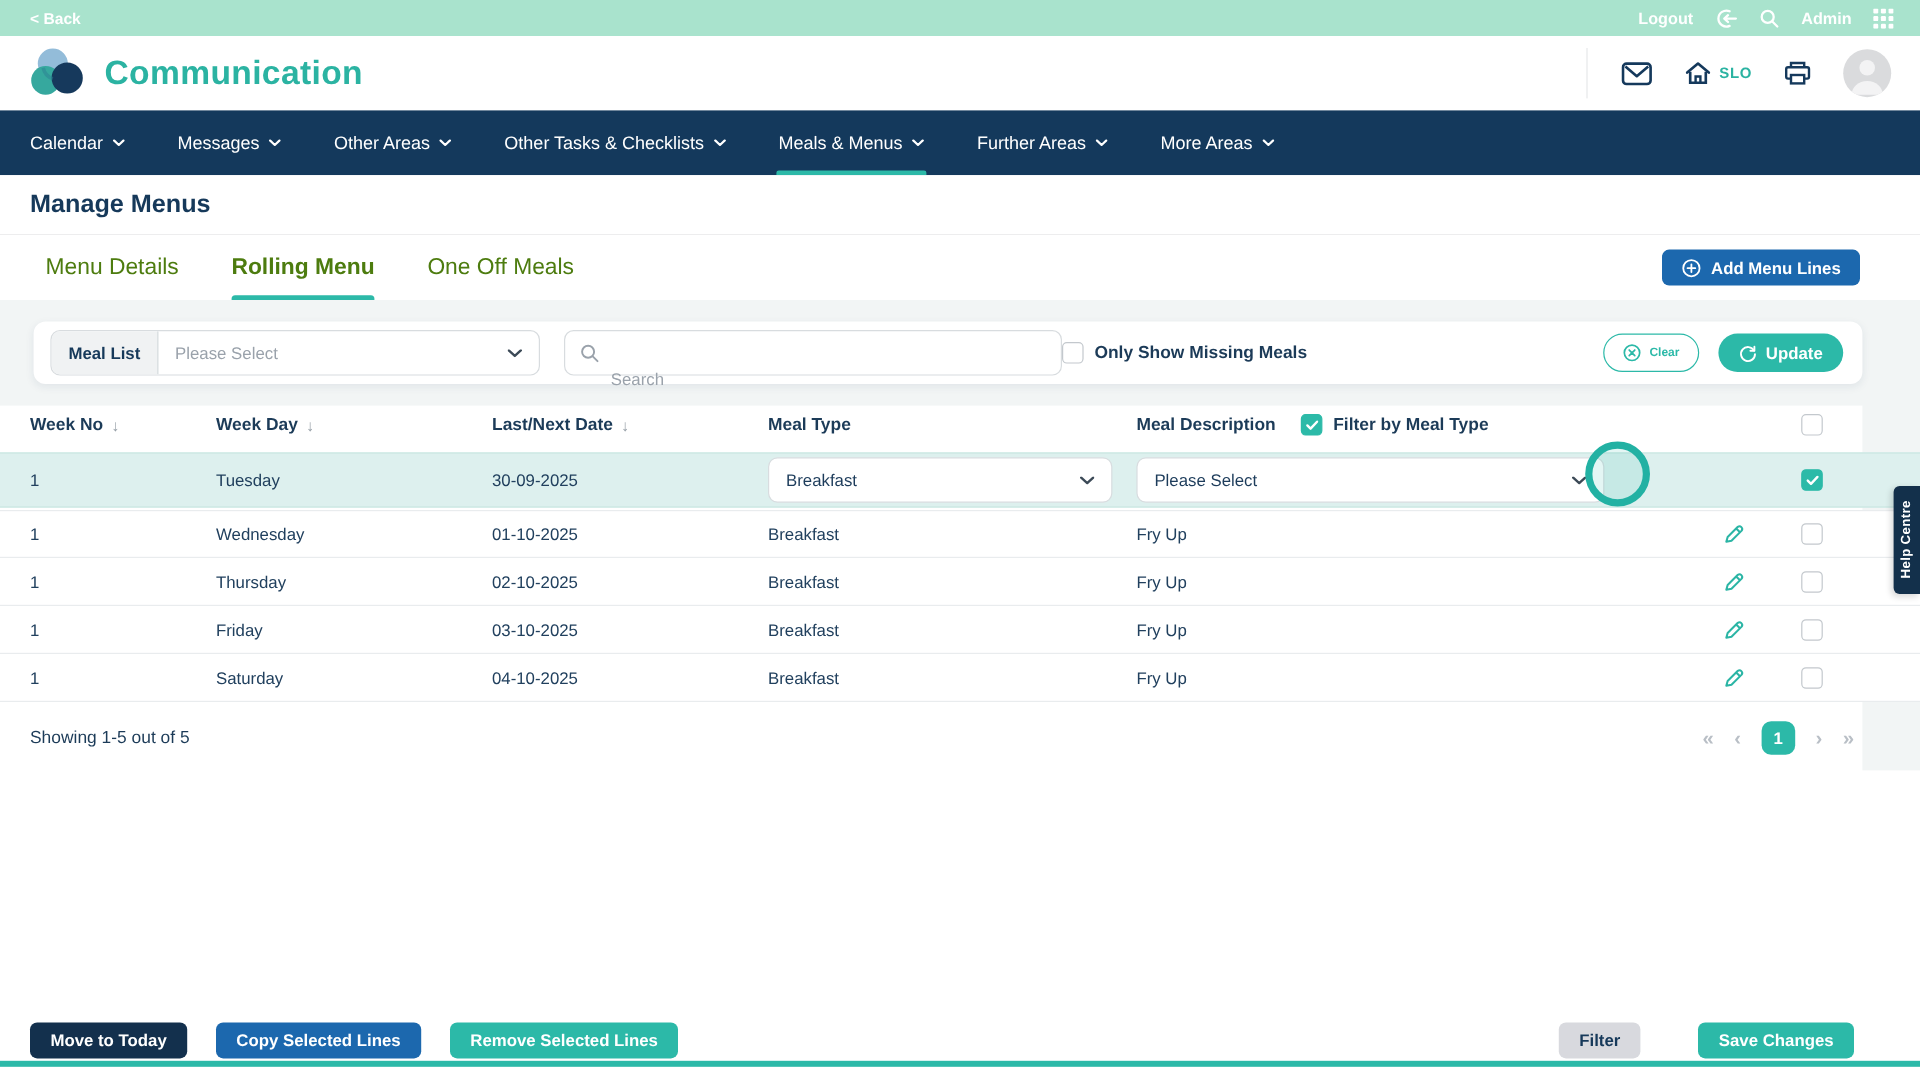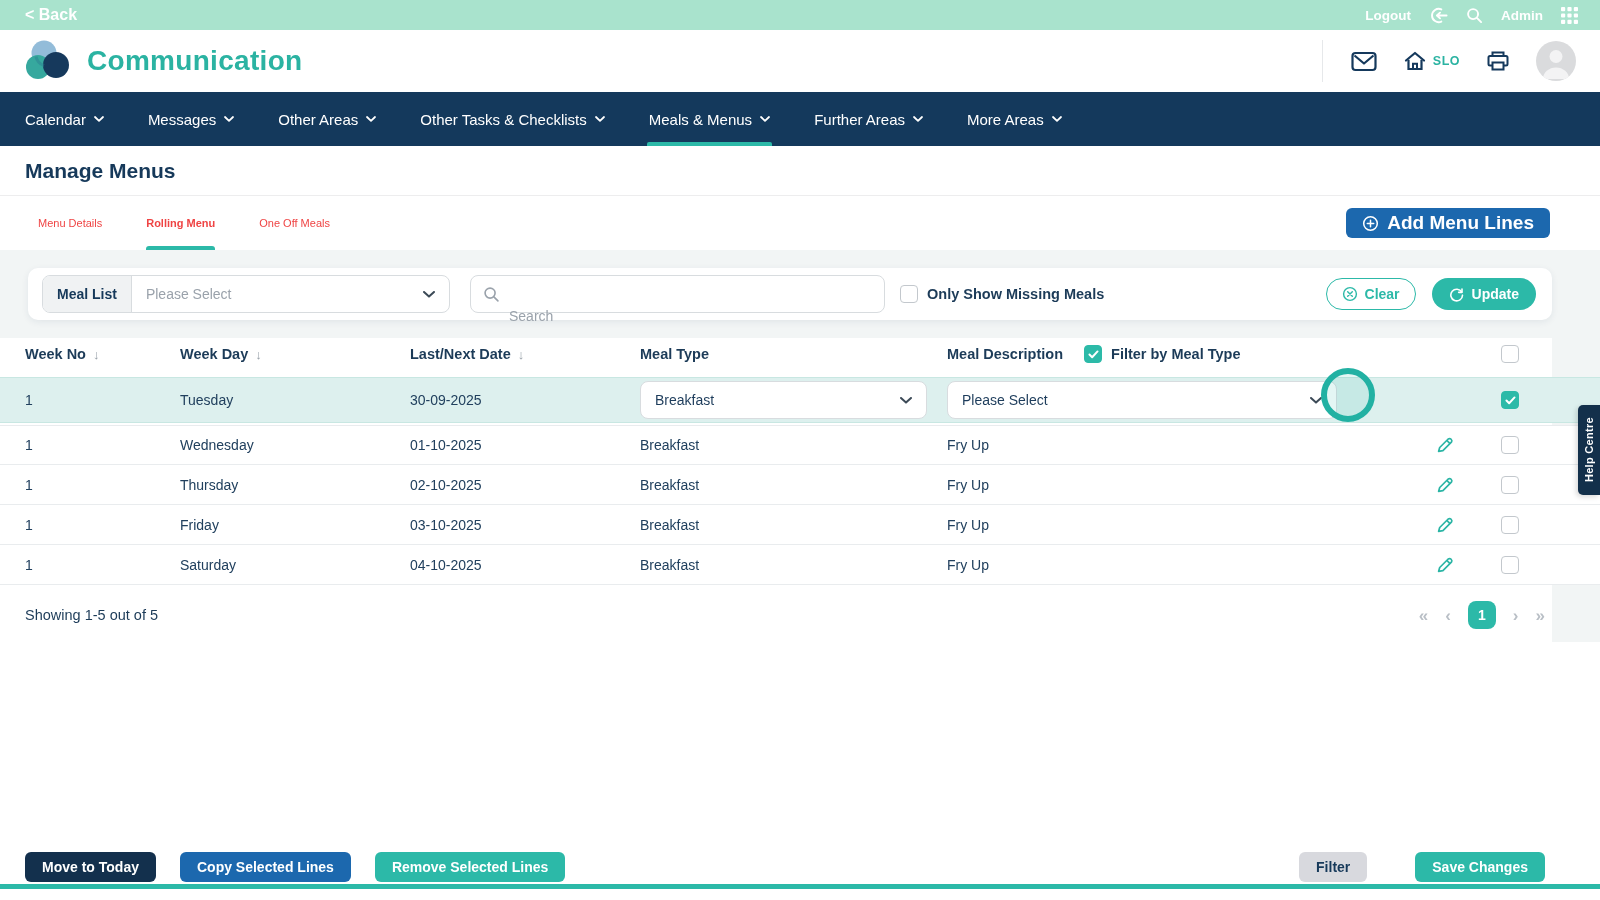--- a/index.html
+++ b/index.html
@@ -6,21 +6,21 @@
   body {
     width:1600px; height:900px; overflow:hidden; position:relative;
     font-family:"Liberation Sans","DejaVu Sans",sans-serif;
     background:#ffffff; color:#1d3c5b;
   }
   .band { position:absolute; left:0; width:1600px; }
 
   
   .topbar { top:0; height:30px; background:#a9e3cd; display:flex; align-items:center;
             justify-content:space-between; padding:0 22px 0 25px; }
-  .back-btn { color:#fff; font-weight:700; font-size:16px; cursor:pointer; }
+  .back-btn { color:#fff; font-weight:700; font-size:13px; cursor:pointer; }
   .topbar-right { display:flex; align-items:center; gap:18px; }
   .top-label { color:#fff; font-weight:700; font-size:13.5px; cursor:pointer; }
 
   
   .header { top:30px; height:62px; background:#fff; display:flex; align-items:center;
             padding:0 24px 0 25px; }
   .brand { display:flex; align-items:center; gap:14px;justify-content:flex-end; }
   .app-title { color:#2bb3a2; font-size:28px; font-weight:700; letter-spacing:.3px; }
   .header-right { margin-left:auto; display:flex; align-items:center; gap:26px; }
   .header-divider { width:1px; height:42px; background:#e6e8ea; margin-right:2px; }
@@ -38,26 +38,26 @@
 
   
   .titlebar { top:146px; height:50px; background:#fff; border-bottom:1px solid #ededee;
               display:flex; align-items:center; padding:0 25px; }
   .page-title { font-size:21px; font-weight:700; color:#16395a; }
 
   
   .tabsbar { top:196px; height:54px; background:#fff; display:flex; align-items:center;
              padding:0 38px; position:absolute; width:1600px; }
   .tab { position:relative; height:54px; display:flex; align-items:center; margin-right:44px;
-         font-size:11px; color:#ef4444; cursor:pointer; }
+         font-size:19px; color:#4d7c0f; cursor:pointer; }
   .tab.active { font-weight:700; }
   .tab.active::after { content:""; position:absolute; left:0; right:0; bottom:0; height:4px;
          background:#2cb9a8; border-radius:3px 3px 0 0; }
   .add-btn { position:absolute; right:50px; top:12px; height:30px; background:#1c68ae;
-             color:#fff; font-size:19px; font-weight:600; border:none; border-radius:6px;
+             color:#fff; font-size:14px; font-weight:600; border:none; border-radius:6px;
              display:flex; align-items:center; gap:8px; padding:0 16px; cursor:pointer; }
 
   
   .grayband { top:250px; height:88px; background:#f2f5f5; }
   .right-gutter { position:absolute; top:250px; right:0; width:48px; height:392px; background:#f2f5f5; }
 
   
   .filter-card { position:absolute; top:268px; left:28px; width:1524px; height:52px;
                  background:#fff; border-radius:10px; box-shadow:0 2px 7px rgba(20,57,92,.08);
                  display:flex; align-items:center; padding:0 16px 0 14px; }
@@ -65,26 +65,26 @@
                display:flex; align-items:center; overflow:hidden; background:#fff; cursor:pointer; }
   .meal-list-prefix { background:#f0f2f3; border-right:1px solid #d8dcdf; height:100%;
                display:flex; align-items:center; padding:0 14px; font-size:14px; font-weight:700; color:#16395a; }
   .meal-list-value { flex:1; padding:0 14px; font-size:14px; color:#9aa2ab; }
   .meal-list .chev { margin-right:14px; }
   .search-box { width:415px; height:38px; border:1px solid #d8dcdf; border-radius:8px;
                 display:flex; align-items:center; padding:0 12px; margin-left:20px; gap:9px; background:#fff; }
   .search-box input { border:none; outline:none; flex:1; font-size:14px; color:#1d3c5b;
                 font-family:inherit; background:transparent;margin-top:44px; }
   .search-box input::placeholder { color:#9aa2ab; }
-  .chk-group { display:flex; align-items:center; gap:9px; margin-left:15px; cursor:pointer; }
+  .chk-group { display:flex; align-items:center; gap:9px; margin-left:0; cursor:pointer; }
   .chk { width:18px; height:18px; border:1.5px solid #c3c8cd; border-radius:4px; background:#fff; flex:0 0 auto; }
   .chk.checked { background:#2cbaa8; border-color:#2cbaa8; display:flex; align-items:center; justify-content:center; }
   .chk-label { font-size:14.5px; font-weight:600; color:#1c3b58; }
   .clear-btn { margin-left:auto; height:32px; border:1.5px solid #2cb9a8; background:#fff;
-               color:#2cb9a8; font-weight:600; font-size:14px; border-radius:16px;
+               color:#2cb9a8; font-weight:600; font-size:10px; border-radius:16px;
                display:flex; align-items:center; gap:7px; padding:0 15px; cursor:pointer; }
   .update-btn { margin-left:16px; height:32px; background:#2cb9a8; border:none; color:#fff;
                font-weight:600; font-size:14px; border-radius:16px; display:flex;
                align-items:center; gap:8px; padding:0 17px; cursor:pointer; }
 
   
   .trow { display:grid; grid-template-columns:155px 230px 230px 307px 1fr 60px 70px;
           align-items:center; padding:0 55px 0 25px; }
   .thead { position:absolute; top:336px; width:1600px; height:36px; font-size:14.5px;
            font-weight:600; color:#1c3b58; }

